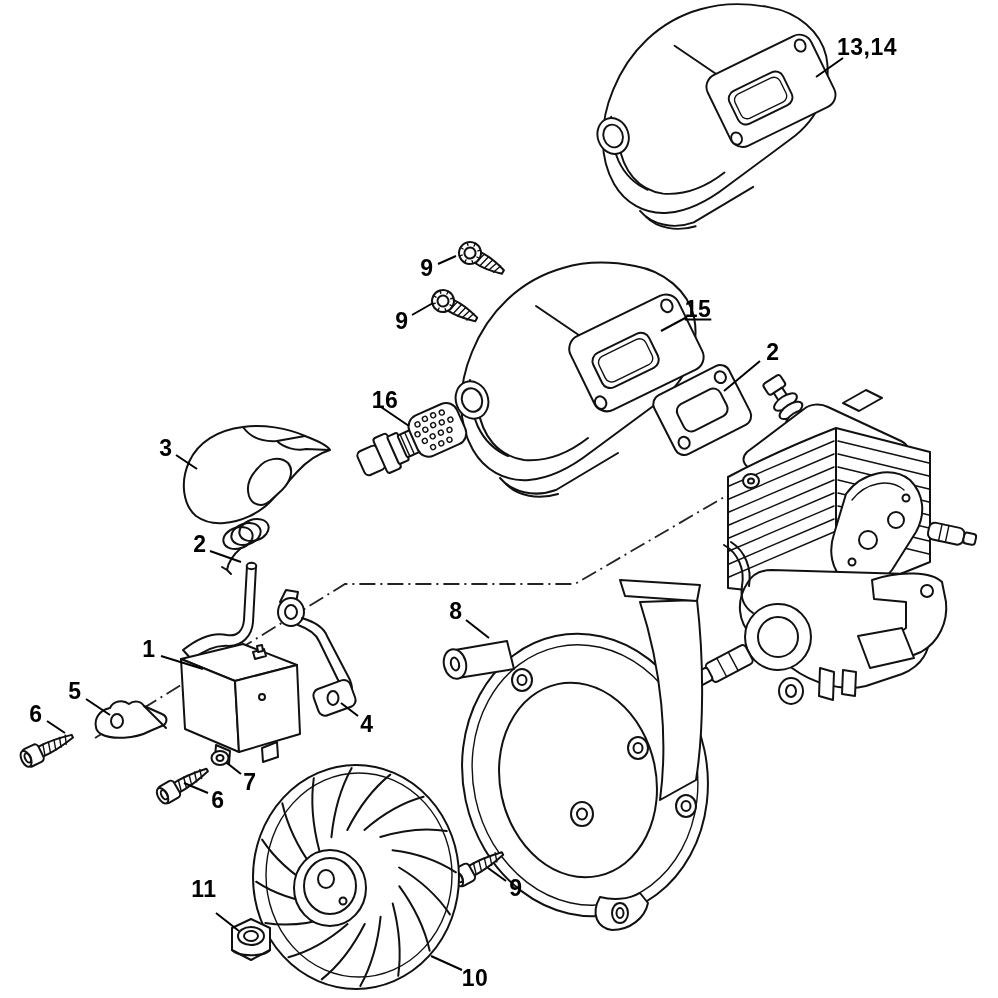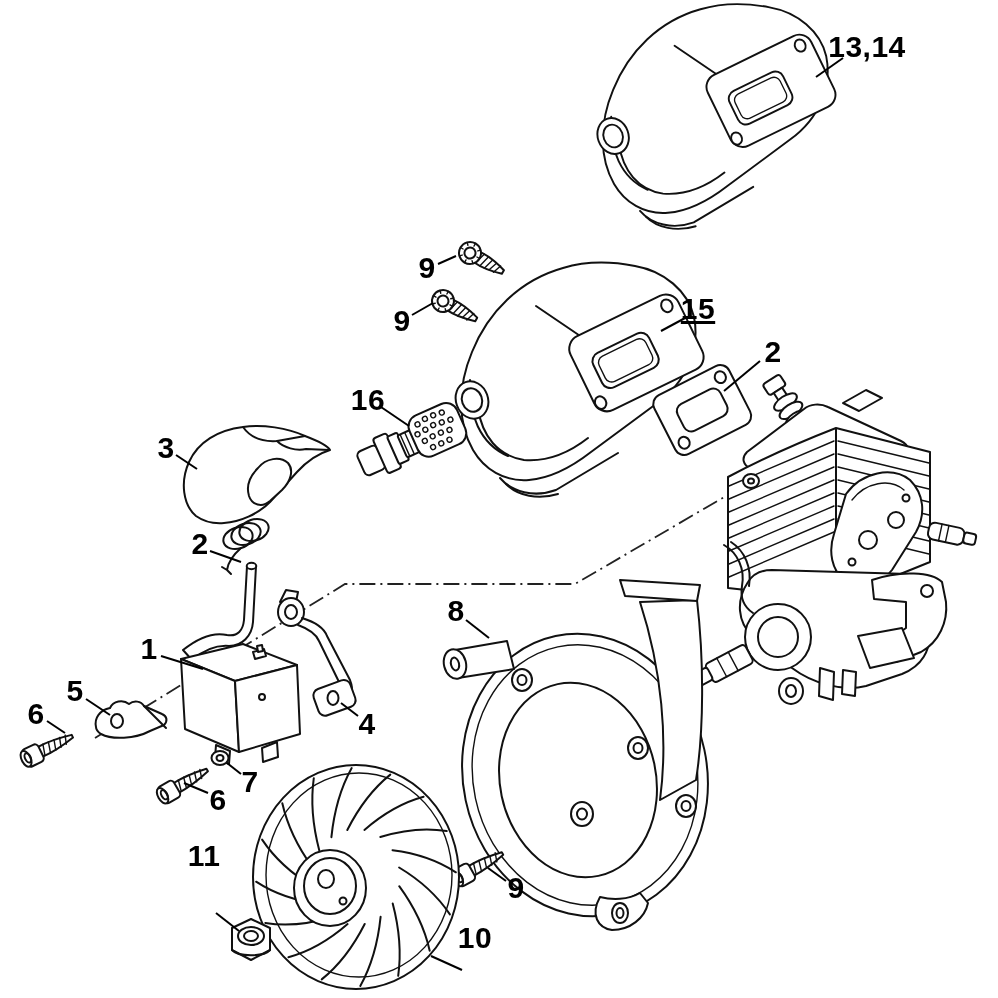--- a/index.html
+++ b/index.html
@@ -5,21 +5,21 @@
   html,body{margin:0;padding:0;background:#fff;}
   .stage{position:relative;width:998px;height:998px;background:#fff;overflow:hidden;
          font-family:"Liberation Sans", sans-serif;}
   svg.canvas{position:absolute;left:0;top:0;}
   .ln{fill:none;stroke:#111;stroke-width:2;stroke-linecap:round;stroke-linejoin:round;}
   .f{fill:#fff;}
   .thin{stroke-width:1.4;}
   .leader{stroke:#000;stroke-width:2;}
   .centerline{fill:none;stroke:#222;stroke-width:1.8;}
   .callout{position:absolute;transform:translate(-50%,-50%);font-weight:bold;
-           font-size:30px;color:#000;white-space:nowrap;letter-spacing:.5px;}
+           font-size:23px;color:#000;white-space:nowrap;letter-spacing:.5px;}
 </style>
 </head>
 <body>
 
 <div class="stage">
 <svg class="canvas" width="998" height="998" viewBox="0 0 998 998">
 
   <defs>
 
     <g id="muffler-shape">
@@ -331,27 +331,27 @@
         <line x1="462" y1="970" x2="431" y2="956" class="leader"></line>
       </g>
 </svg>
 
 <div id="label-layer">
       <div class="callout" style="left: 867px; top: 47px;">13,14</div>
       <div class="callout" style="left: 427px; top: 268px;">9</div>
       <div class="callout" style="left: 402px; top: 321px;">9</div>
       <div class="callout" style="left: 698px; top: 309px; text-decoration: underline;">15</div>
       <div class="callout" style="left: 773px; top: 352px;">2</div>
-      <div class="callout" style="left: 368px; top: 400px;">16</div>
+      <div class="callout" style="left: 385px; top: 400px;">16</div>
       <div class="callout" style="left: 166px; top: 448px;">3</div>
       <div class="callout" style="left: 200px; top: 544px;">2</div>
       <div class="callout" style="left: 149px; top: 649px;">1</div>
       <div class="callout" style="left: 75px; top: 691px;">5</div>
       <div class="callout" style="left: 36px; top: 714px;">6</div>
       <div class="callout" style="left: 367px; top: 724px;">4</div>
       <div class="callout" style="left: 250px; top: 782px;">7</div>
       <div class="callout" style="left: 218px; top: 800px;">6</div>
       <div class="callout" style="left: 456px; top: 611px;">8</div>
       <div class="callout" style="left: 516px; top: 888px;">9</div>
-      <div class="callout" style="left: 204px; top: 856px;">11</div>
-      <div class="callout" style="left: 475px; top: 938px;">10</div>
+      <div class="callout" style="left: 204px; top: 889px;">11</div>
+      <div class="callout" style="left: 475px; top: 978px;">10</div>
     </div>
 </div>
 
 </body></html>

